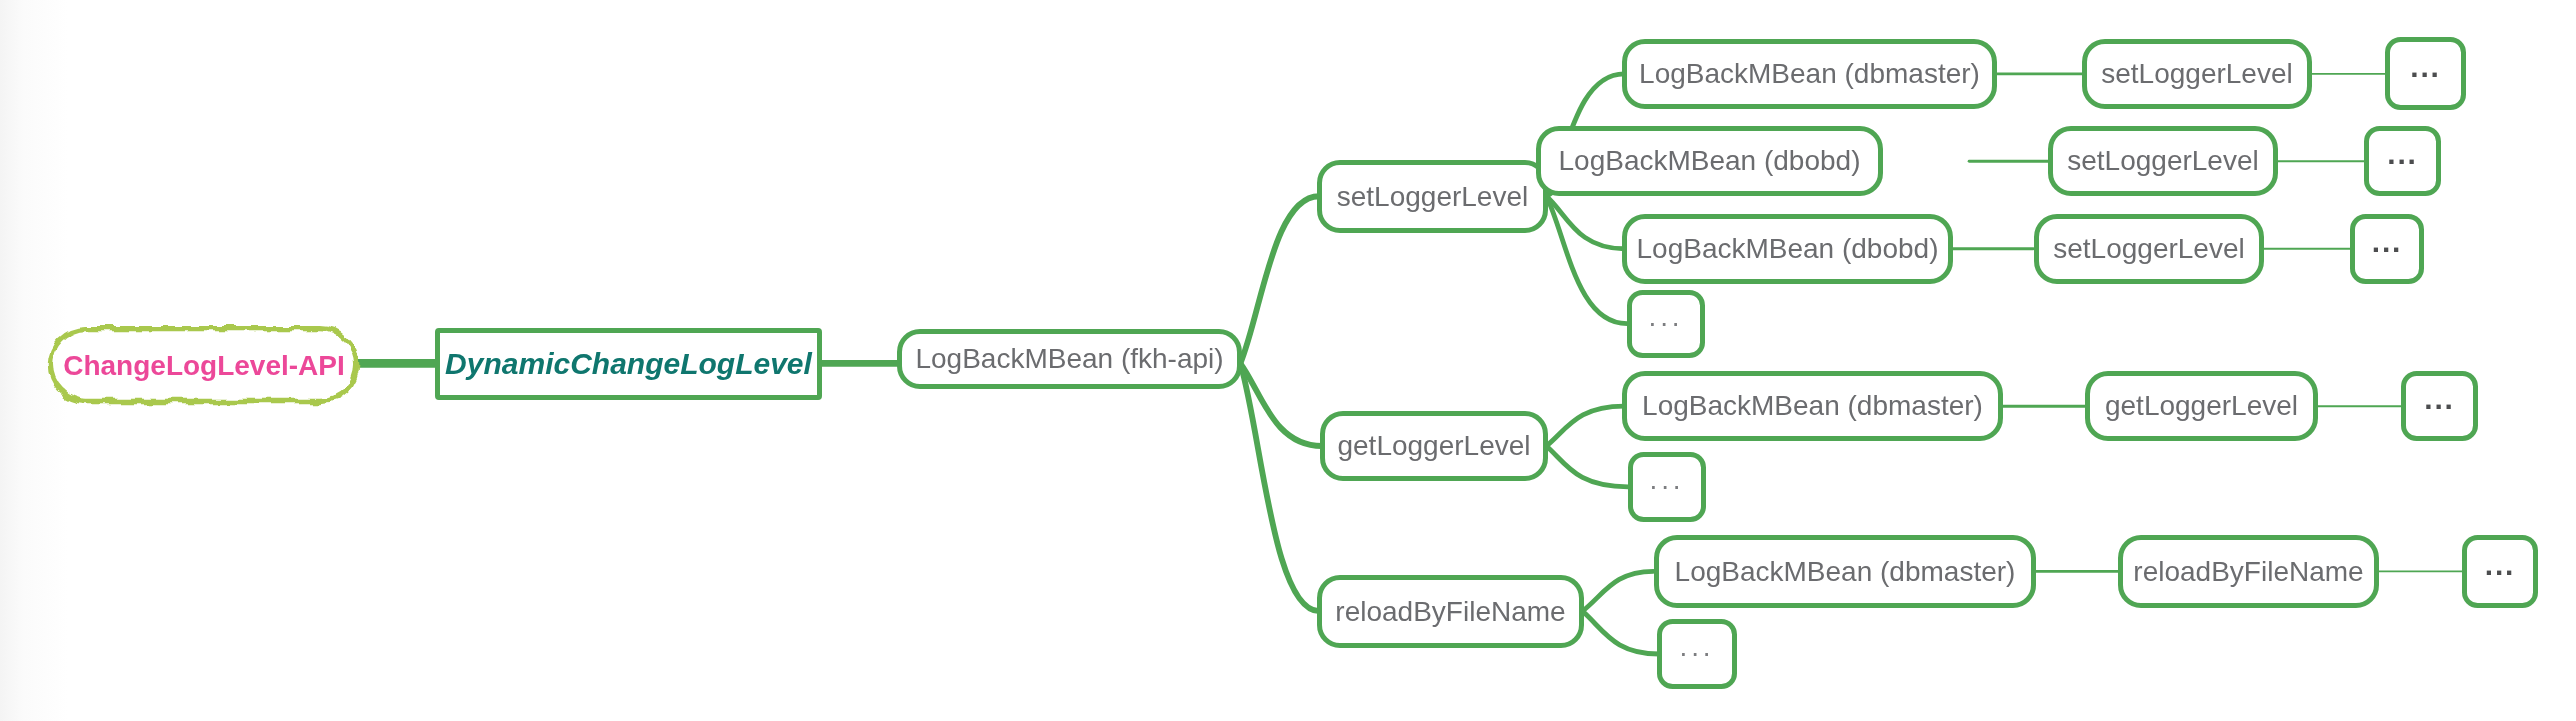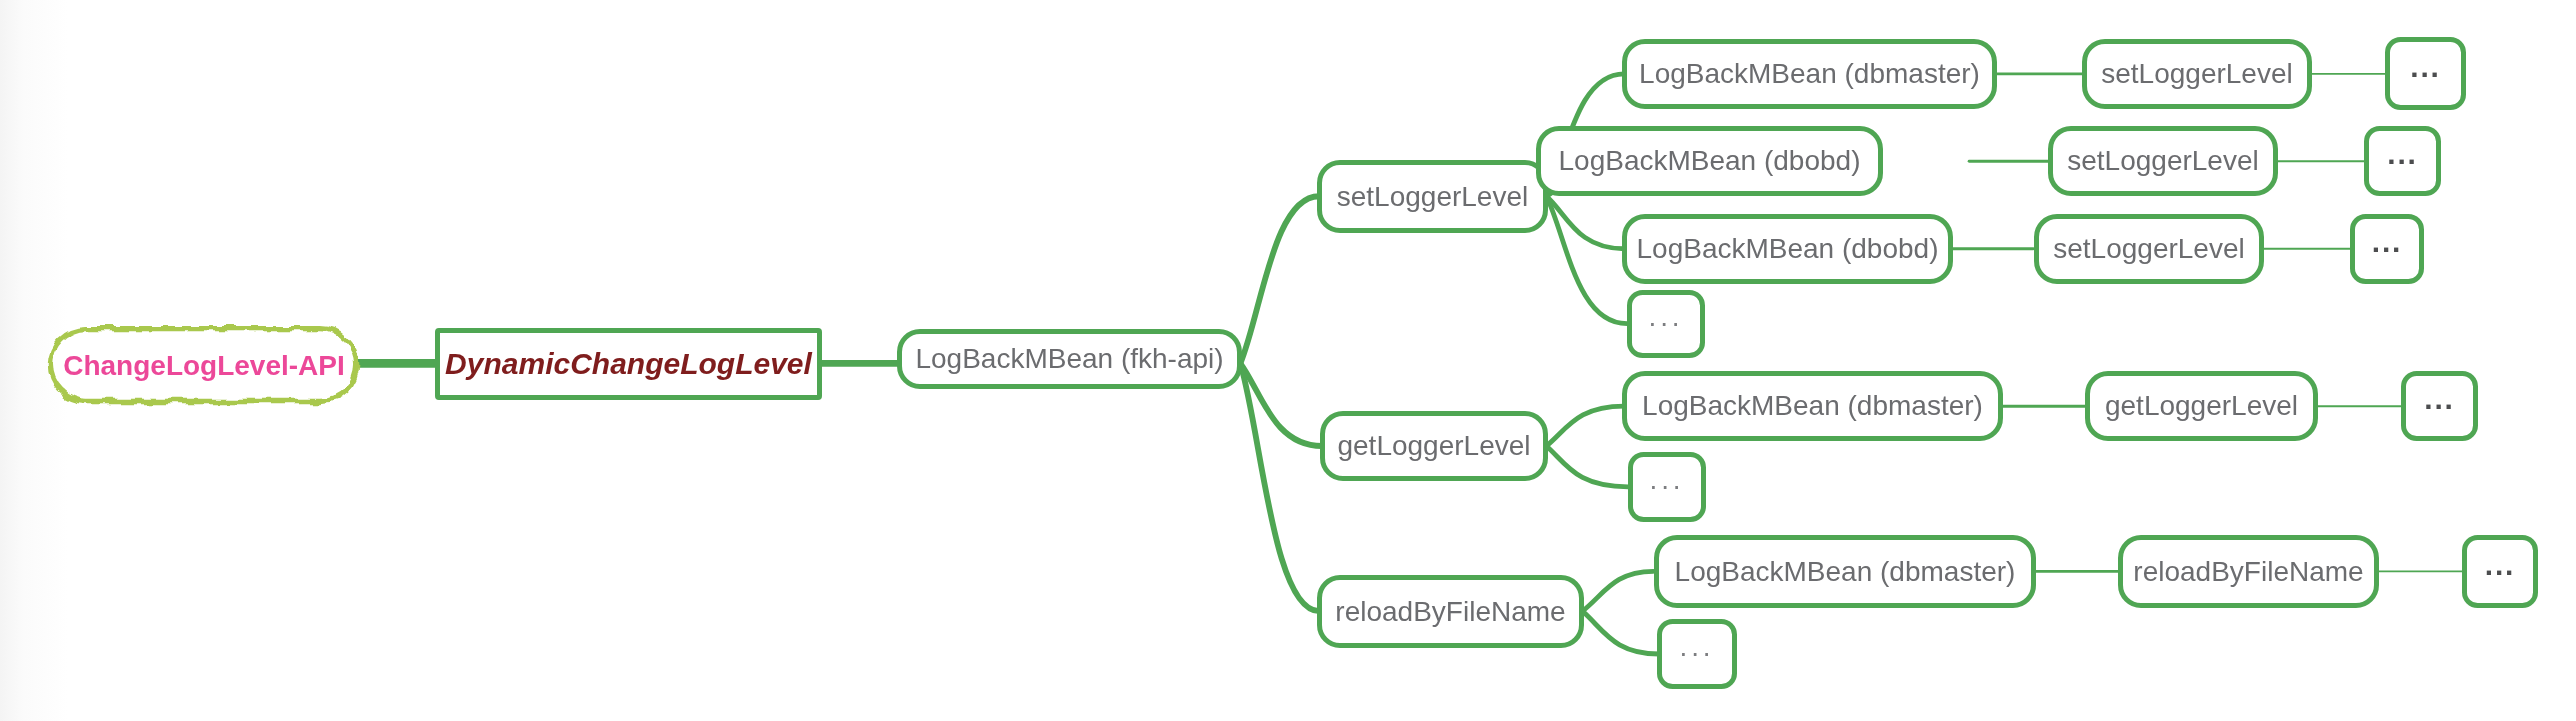--- a/index.html
+++ b/index.html
@@ -36,21 +36,21 @@
     background: transparent;
     font-weight: bold;
     color: #ec4899;
     font-size: 28px;
   }
   .node.main-topic {
     border-radius: 3.9px;
     border-width: 5.8px;
     font-weight: bold;
     font-style: italic;
-    color: #7f1d1d;
+    color: #0f766e;
     font-size: 30px;
   }
   .node.dots-box { border-radius: 15.6px; border-width: 5.8px; }
   .dots-end {
     font-weight: 800;
     font-size: 30px;
     letter-spacing: 1.9px;
     color: #4c4d4f;
     transform: translateY(-22%);
   }

